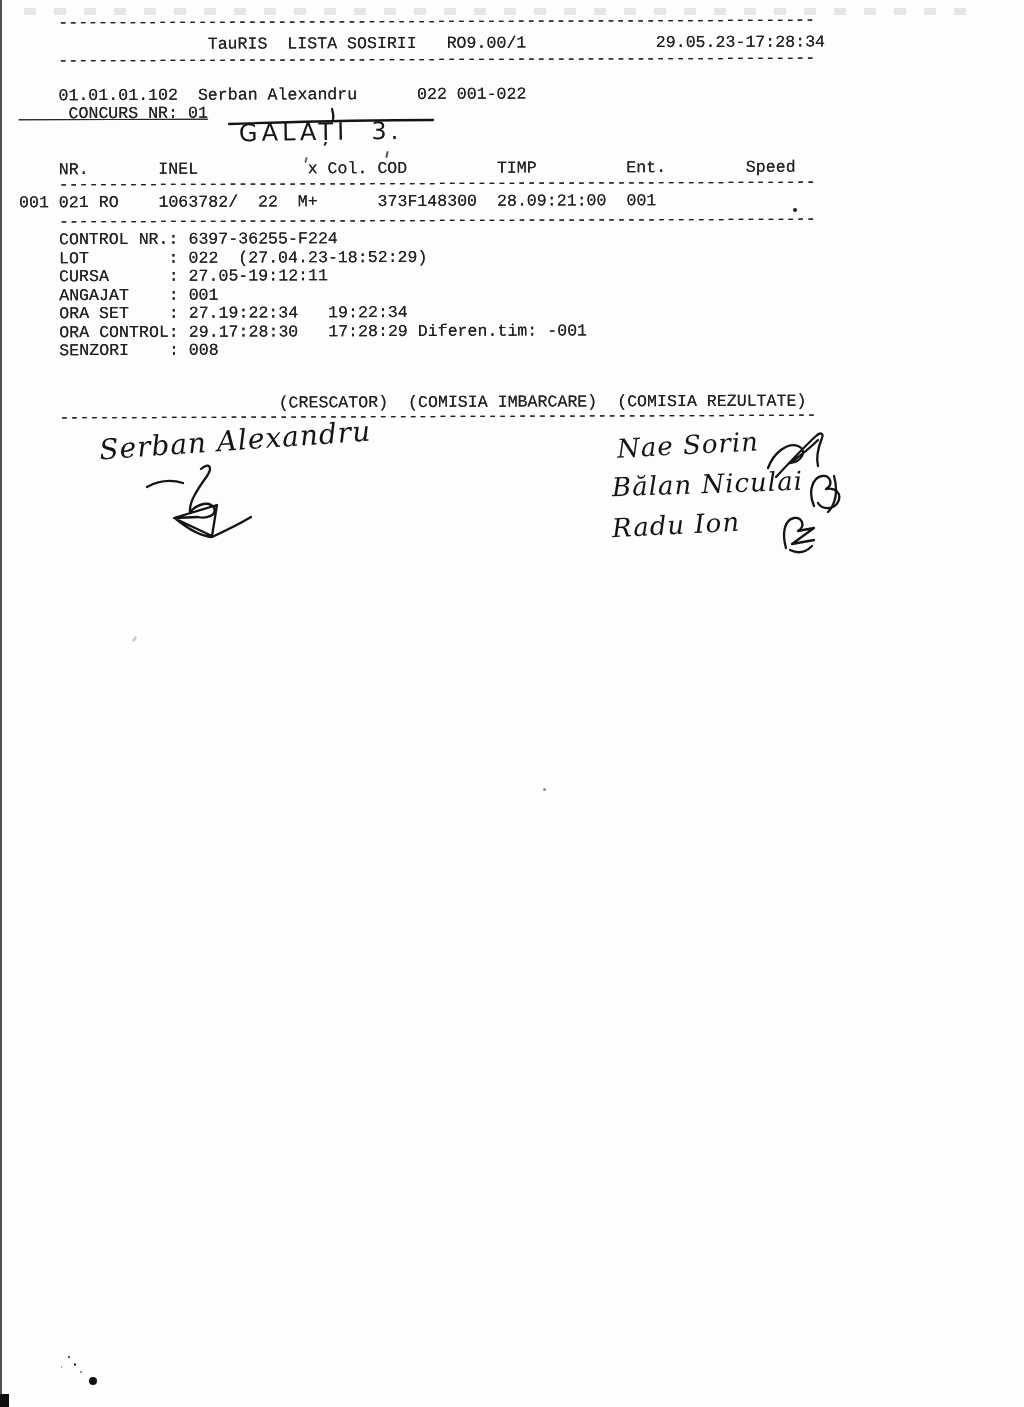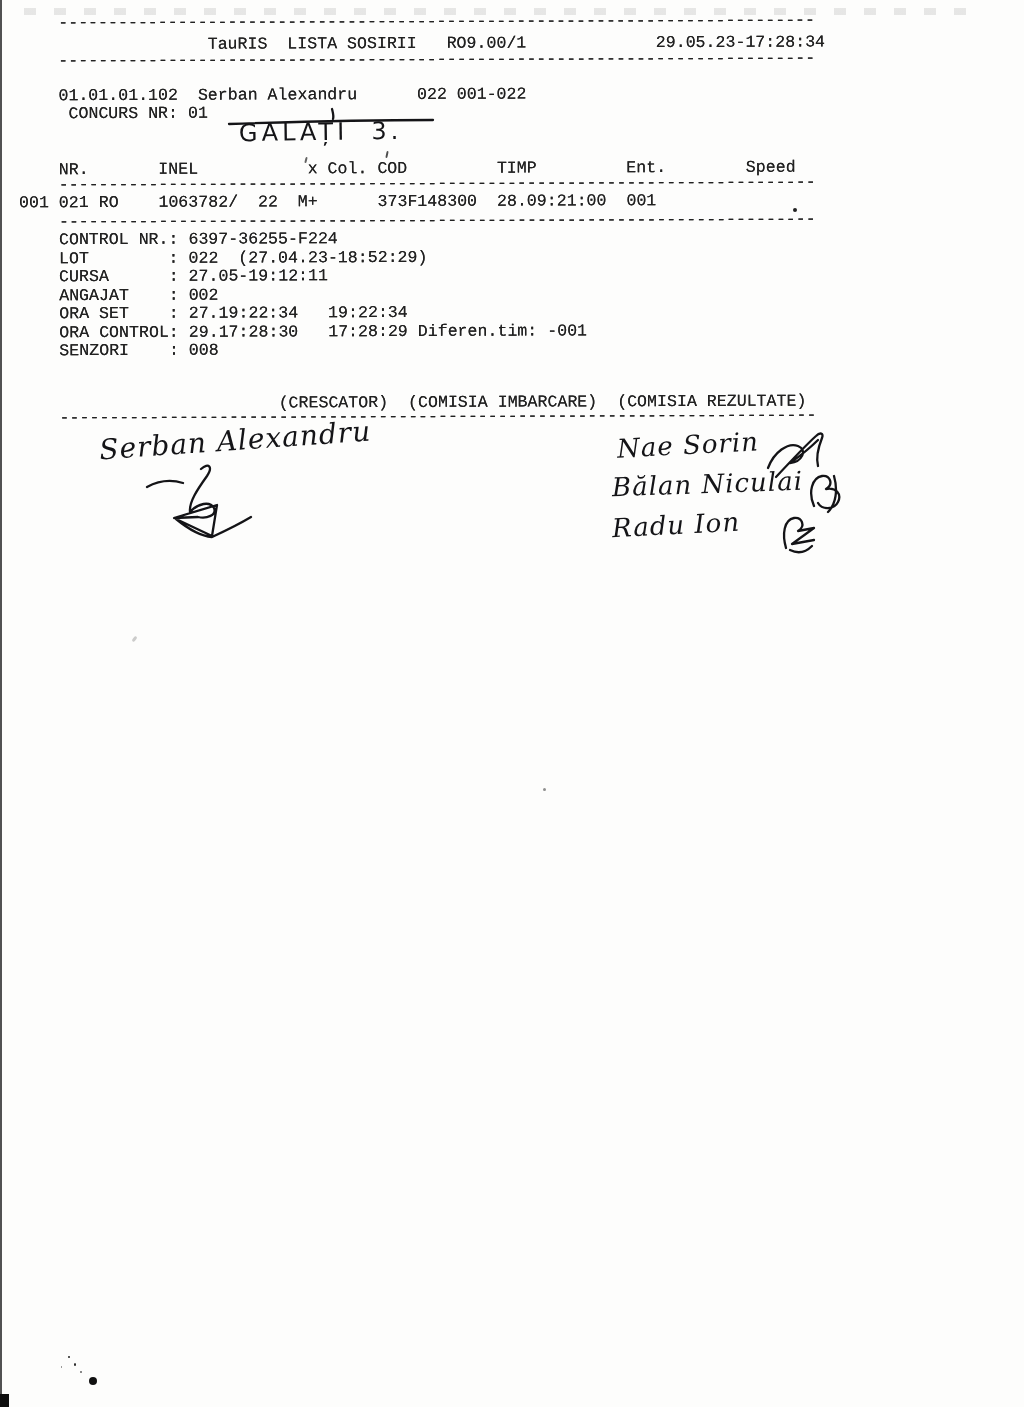--- a/index.html
+++ b/index.html
@@ -55,29 +55,29 @@
   <div class="speck sp7"></div>
   <div class="speck sp8"></div>
   <div class="speck sp9"></div>
   <div class="speck sp10"></div>
 
   <div id="print-layer" class="print-layer">
       <div class="pline" style="top: 12px;">    ----------------------------------------------------------------------------</div>
       <div class="pline" style="top: 34px;">                   TauRIS  LISTA SOSIRII   RO9.00/1             29.05.23-17:28:34</div>
       <div class="pline" style="top: 50px;">    ----------------------------------------------------------------------------</div>
       <div class="pline" style="top: 85px;">    01.01.01.102  Serban Alexandru      022 001-022</div>
-      <div class="pline" style="top: 103px;">     CONCURS NR: 01</div>
+      <div class="pline" style="top: 103px; text-decoration: underline;">     CONCURS NR: 01</div>
       <div class="pline" style="top: 159px;">    NR.       INEL           x Col. COD         TIMP         Ent.        Speed</div>
       <div class="pline" style="top: 174px;">    ----------------------------------------------------------------------------</div>
       <div class="pline" style="top: 192px;">001 021 RO    1063782/  22  M+      373F148300  28.09:21:00  001</div>
       <div class="pline" style="top: 211px;">    ----------------------------------------------------------------------------</div>
       <div class="pline" style="top: 229px;">    CONTROL NR.: 6397-36255-F224</div>
       <div class="pline" style="top: 248px;">    LOT        : 022  (27.04.23-18:52:29)</div>
       <div class="pline" style="top: 266px;">    CURSA      : 27.05-19:12:11</div>
-      <div class="pline" style="top: 285px;">    ANGAJAT    : 002</div>
+      <div class="pline" style="top: 285px;">    ANGAJAT    : 001</div>
       <div class="pline" style="top: 303px;">    ORA SET    : 27.19:22:34   19:22:34</div>
       <div class="pline" style="top: 322px;">    ORA CONTROL: 29.17:28:30   17:28:29 Diferen.tim: -001</div>
       <div class="pline" style="top: 340px;">    SENZORI    : 008</div>
       <div class="pline" style="top: 393px;">                          (CRESCATOR)  (COMISIA IMBARCARE)  (COMISIA REZULTATE)</div>
       <div class="pline" style="top: 407px;">    ----------------------------------------------------------------------------</div>
     </div>
 
   <div class="hand-caps venue">GALAȚI  3.</div>
   <div class="hand sig-serban">Serban Alexandru</div>
   <div class="hand sig-nae">Nae Sorin</div>

